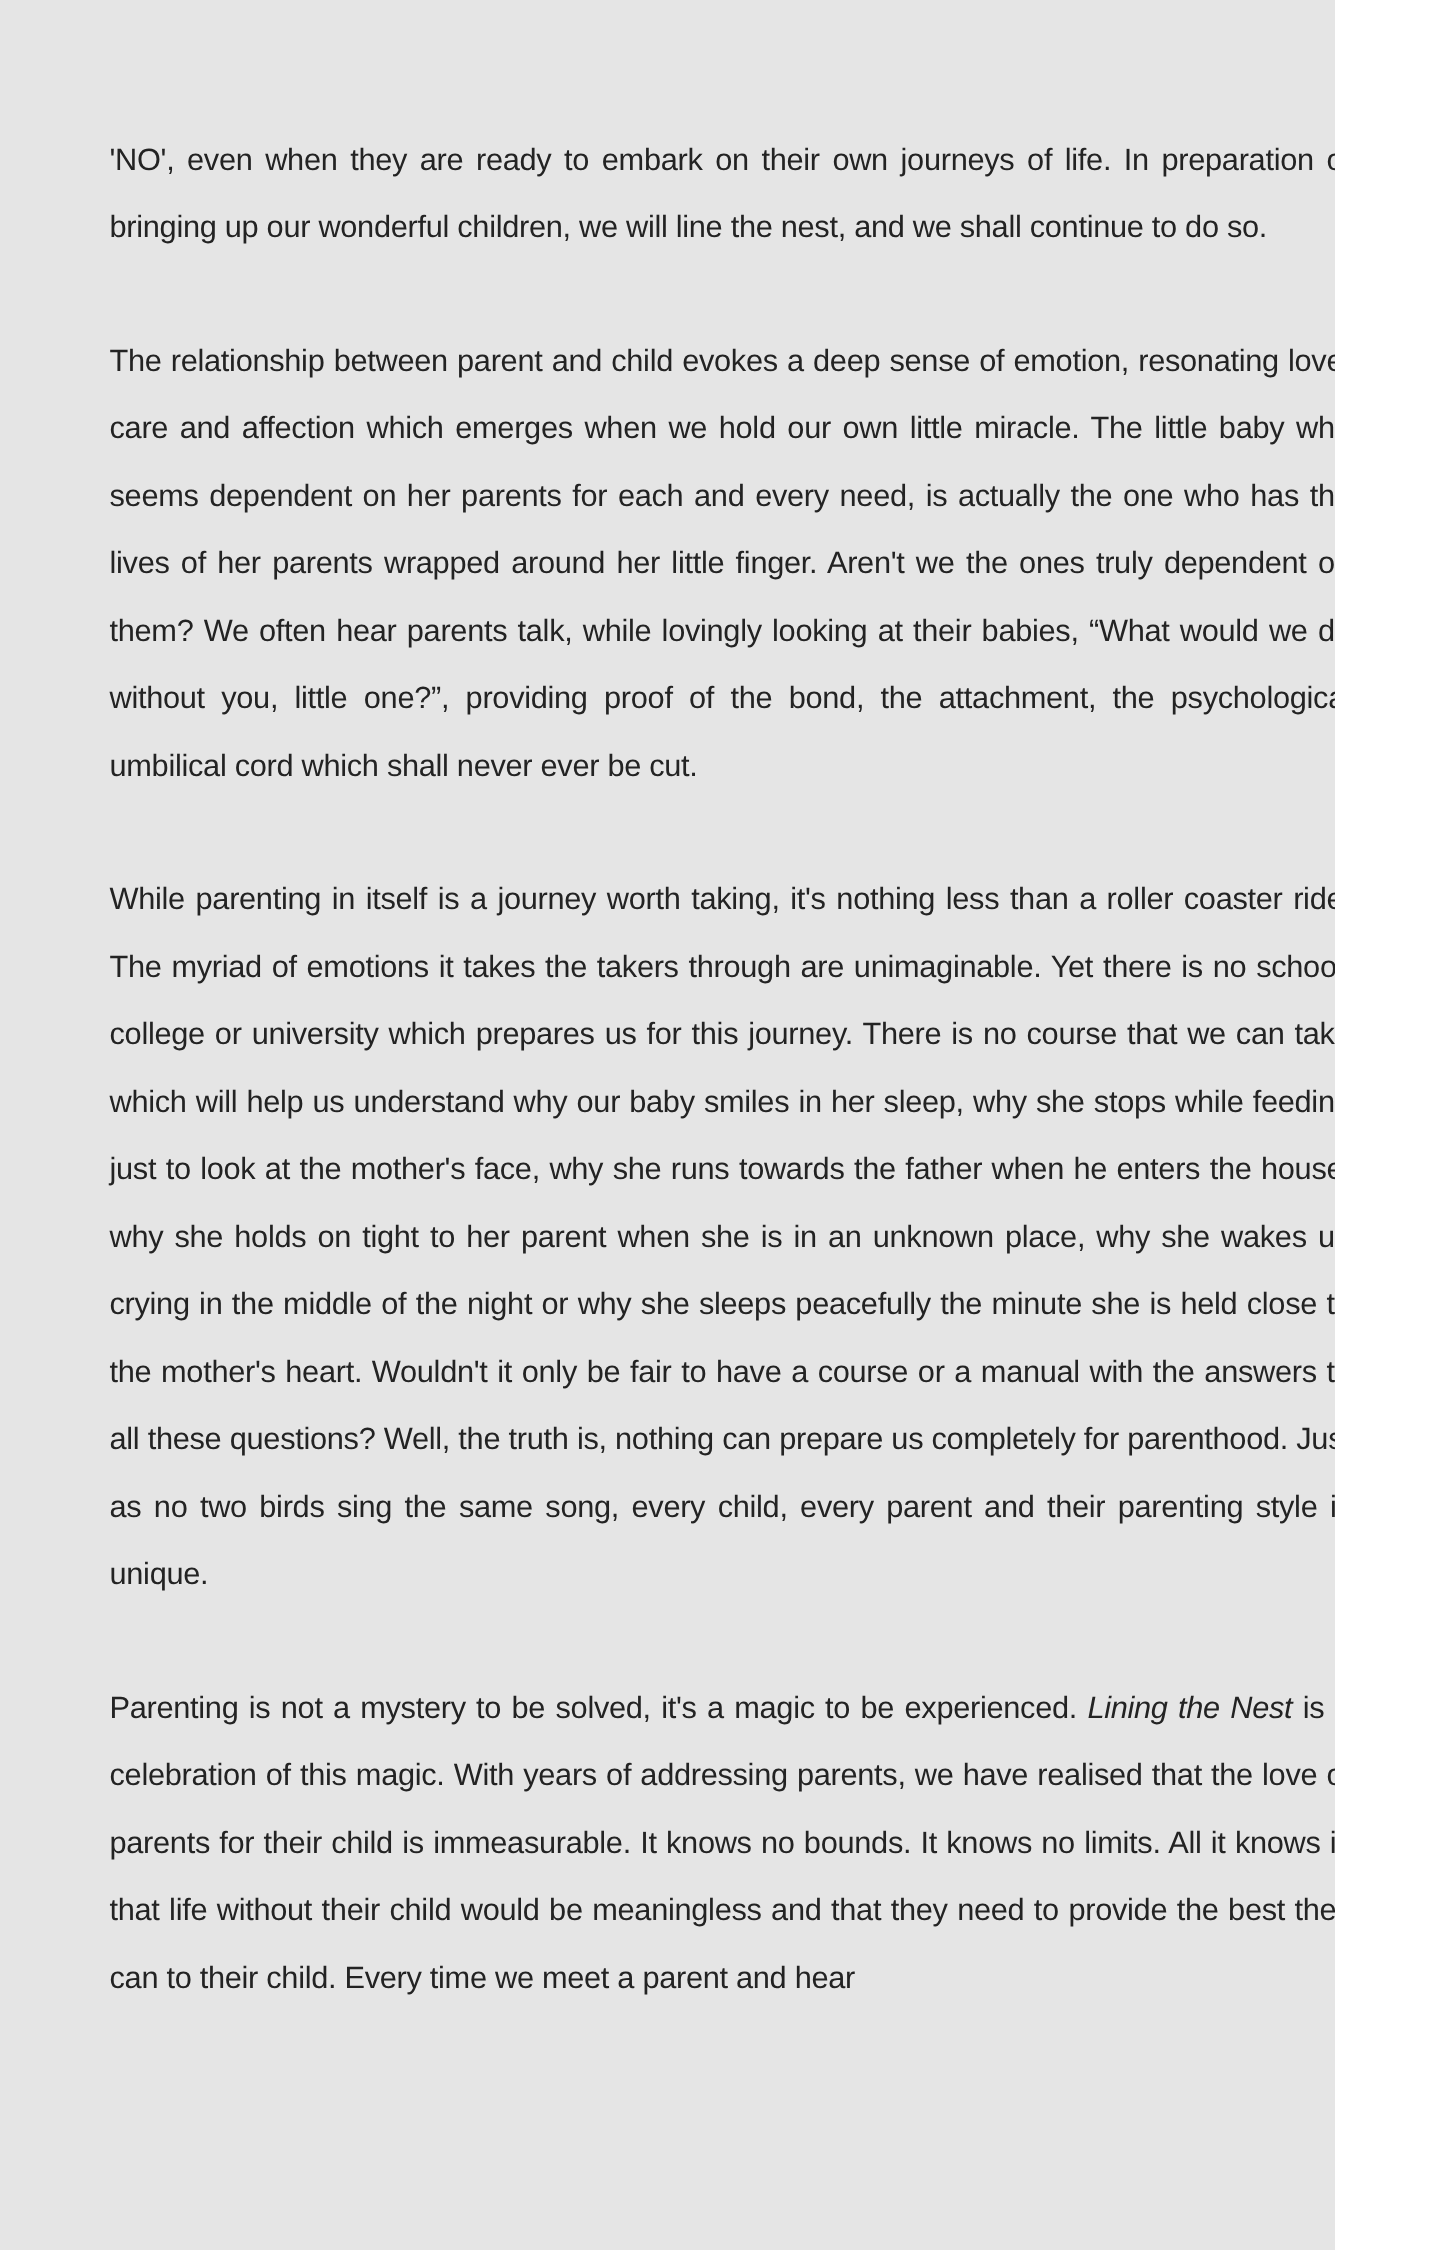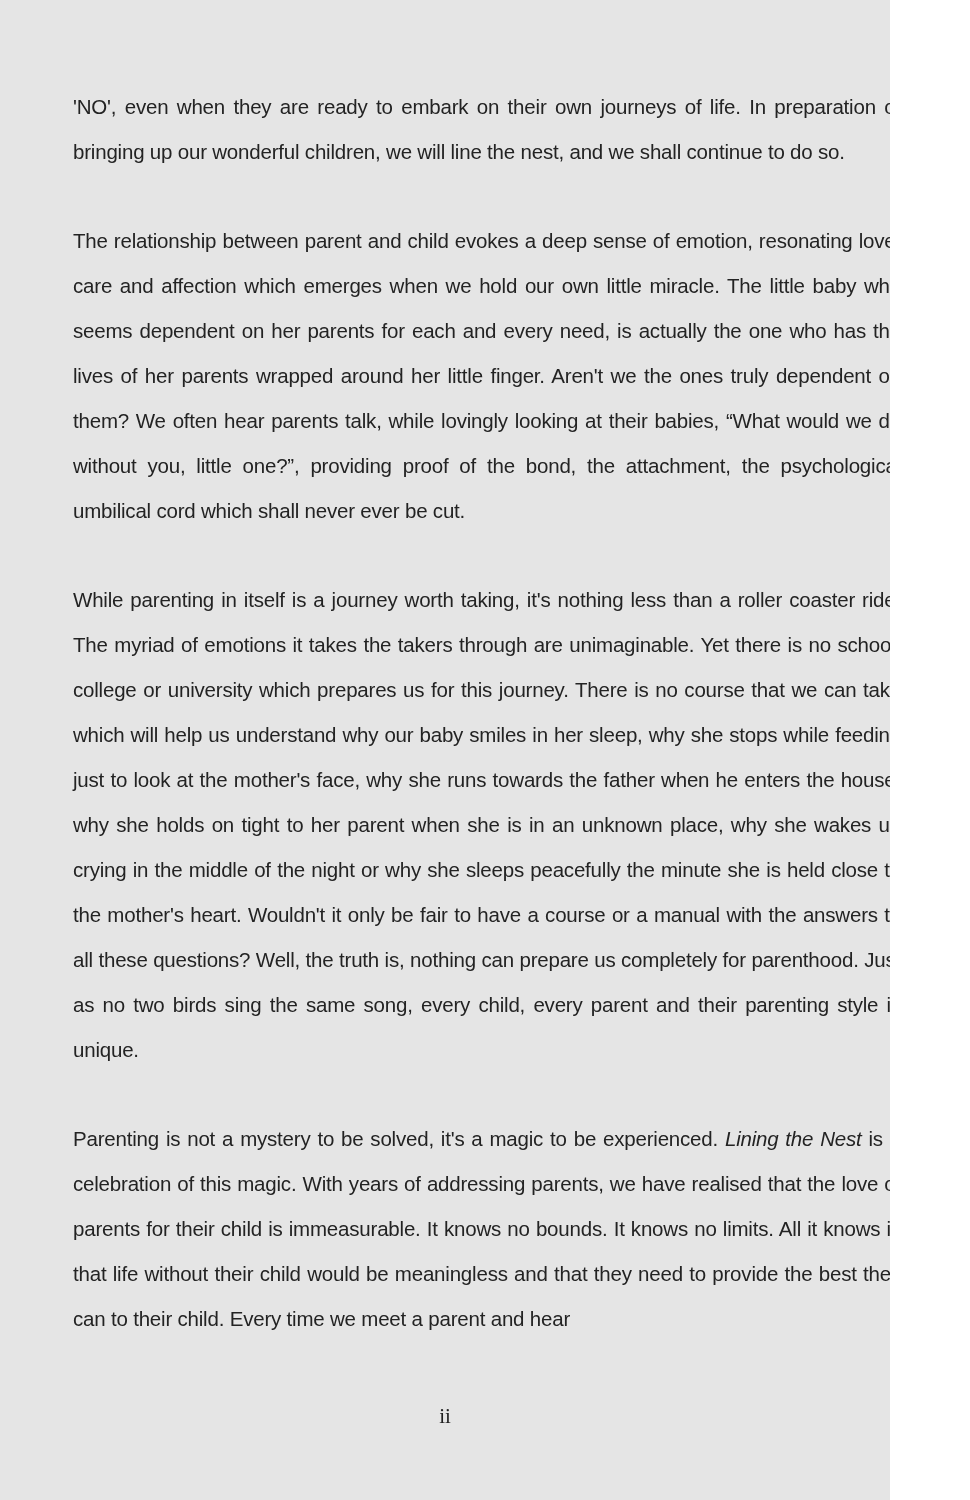--- a/index.html
+++ b/index.html
@@ -51,14 +51,13 @@
 </head>
 <body>
 
 <div class="page">
   <main class="text-column">
     <p class="para">'NO', even when they are ready to embark on their own journeys of life. In preparation of bringing up our wonderful children, we will line the nest, and we shall continue to do so.</p>
     <p class="para">The relationship between parent and child evokes a deep sense of emotion, resonating love, care and affection which emerges when we hold our own little miracle. The little baby who seems dependent on her parents for each and every need, is actually the one who has the lives of her parents wrapped around her little finger. Aren't we the ones truly dependent on them? We often hear parents talk, while lovingly looking at their babies, “What would we do without you, little one?”, providing proof of the bond, the attachment, the psychological umbilical cord which shall never ever be cut.</p>
     <p class="para">While parenting in itself is a journey worth taking, it's nothing less than a roller coaster ride. The myriad of emotions it takes the takers through are unimaginable. Yet there is no school, college or university which prepares us for this journey. There is no course that we can take which will help us understand why our baby smiles in her sleep, why she stops while feeding just to look at the mother's face, why she runs towards the father when he enters the house, why she holds on tight to her parent when she is in an unknown place, why she wakes up crying in the middle of the night or why she sleeps peacefully the minute she is held close to the mother's heart. Wouldn't it only be fair to have a course or a manual with the answers to all these questions? Well, the truth is, nothing can prepare us completely for parenthood. Just as no two birds sing the same song, every child, every parent and their parenting style is unique.</p>
     <p class="para"><span>Parenting is not a mystery to be solved, it's a magic to be experienced. </span><em class="book-title">Lining the Nest</em><span> is a celebration of this magic. With years of addressing parents, we have realised that the love of parents for their child is immeasurable. It knows no bounds. It knows no limits. All it knows is that life without their child would be meaningless and that they need to provide the best they can to their child. Every time we meet a parent and hear</span></p>
   </main>
-  <div class="page-number">ii</div>
 </div>
 
 </body></html>

